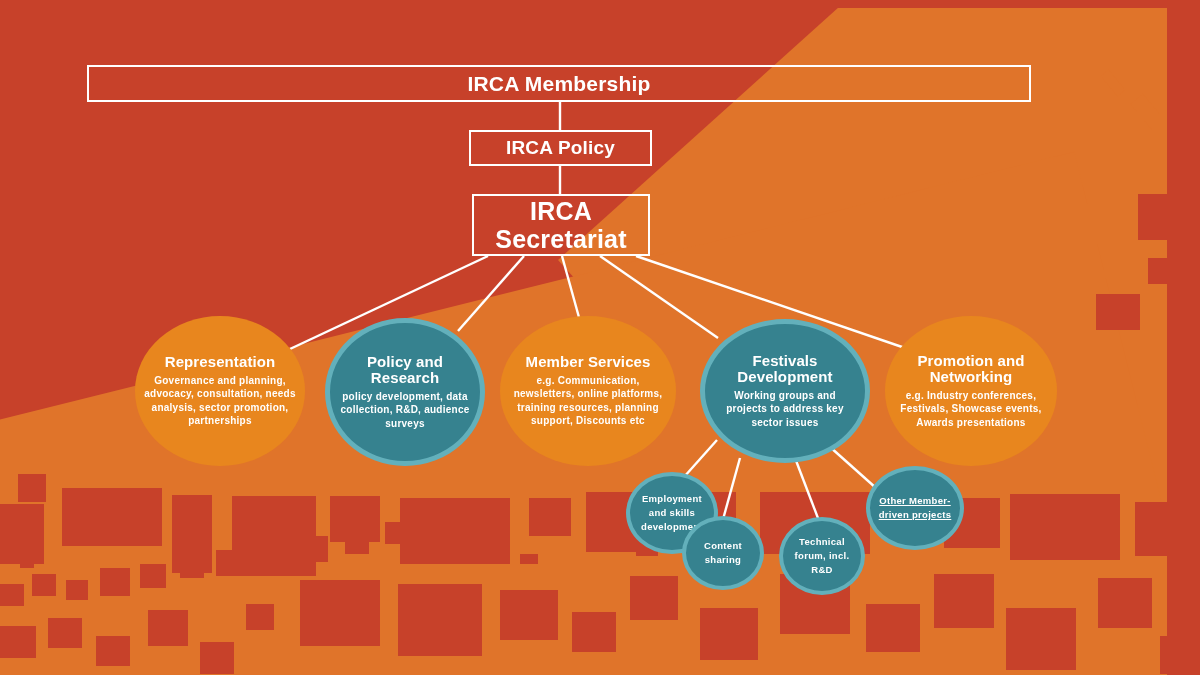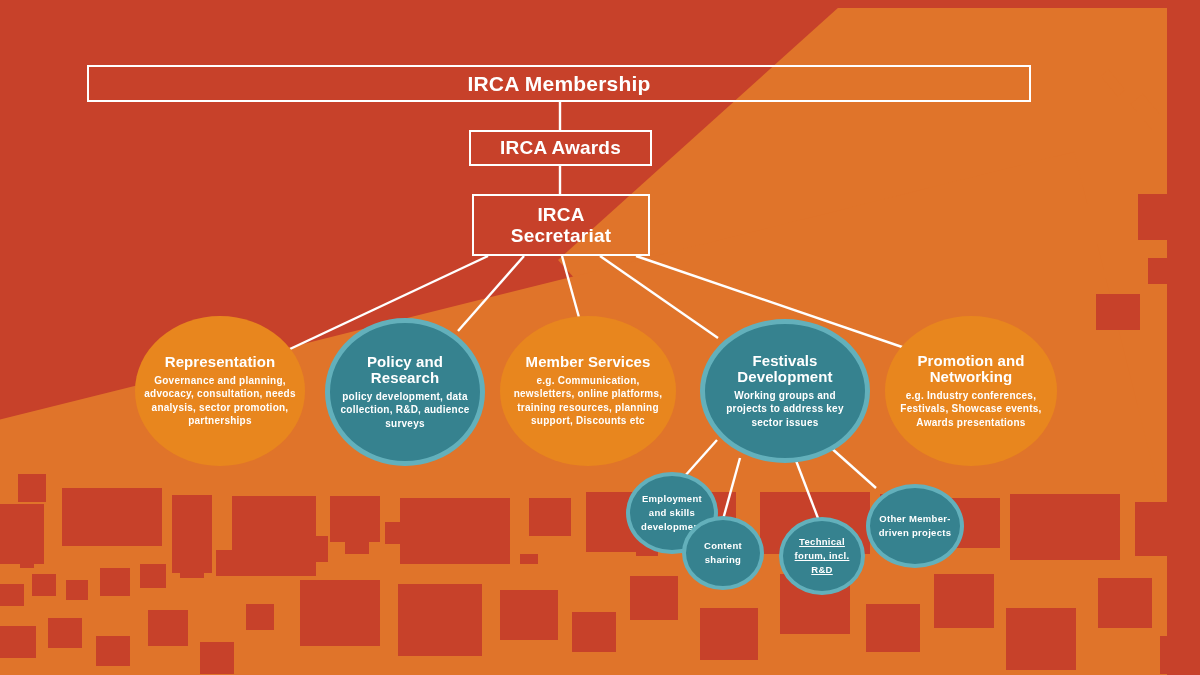--- a/index.html
+++ b/index.html
@@ -65,21 +65,21 @@
   #box-membership {
     left: 87px; top: 57px; width: 944px; height: 37px;
     font-size: 21px;
   }
   #box-board {
     left: 469px; top: 122px; width: 183px; height: 36px;
     font-size: 19px;
   }
   #box-secretariat {
     left: 472px; top: 186px; width: 178px; height: 62px;
-    font-size: 19px;
+    font-size: 25px;
     flex-direction: column;
   }
 
   
   #connectors {
     position: absolute;
     inset: 0;
   }
   #connectors line { stroke: #ffffff; stroke-width: 2.4; }
 
@@ -238,21 +238,21 @@
     <line x1="740" y1="450" x2="722" y2="515"></line>
     <line x1="795" y1="450" x2="821" y2="518"></line>
     <line x1="820" y1="430" x2="876" y2="480"></line>
   </svg>
 
   <div class="node-box" id="box-membership">
     <span>IRCA Membership</span>
   </div>
 
   <div class="node-box" id="box-board">
-    <span>IRCA Awards</span>
+    <span>IRCA Policy</span>
   </div>
 
   <div class="node-box" id="box-secretariat">
     <span>IRCA</span>
     <span>Secretariat</span>
   </div>
 
   <div class="pill orange" id="pill-0" style="left:135px;top:308px;width:170px;height:150px;">
     <div class="p-title">Representation</div>
     <div class="p-desc">Governance and planning, advocacy, consultation, needs analysis, sector promotion, partnerships</div>
@@ -279,21 +279,21 @@
   </div>
 
   <div class="bubble" style="left:626px;top:464px;width:92px;height:82px;">
     <span>Employment and skills development</span>
   </div>
 
   <div class="bubble" style="left:682px;top:508px;width:82px;height:74px;">
     <span>Content sharing</span>
   </div>
 
-  <div class="bubble" style="left:779px;top:509px;width:86px;height:78px;text-decoration:underline;">
+  <div class="bubble" style="left:779px;top:509px;width:86px;height:78px;">
     <span>Technical forum, incl. R&amp;D</span>
   </div>
 
-  <div class="bubble" style="left:866px;top:476px;width:98px;height:84px;">
+  <div class="bubble" style="left:866px;top:458px;width:98px;height:84px;text-decoration:underline;">
     <span>Other Member-driven projects</span>
   </div>
 
 </div>
 
 </body></html>

